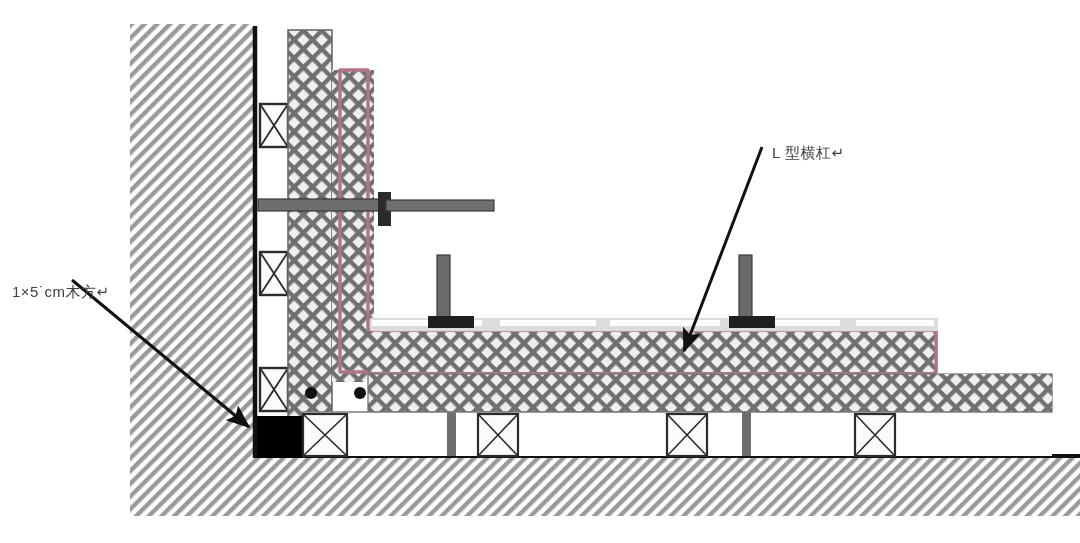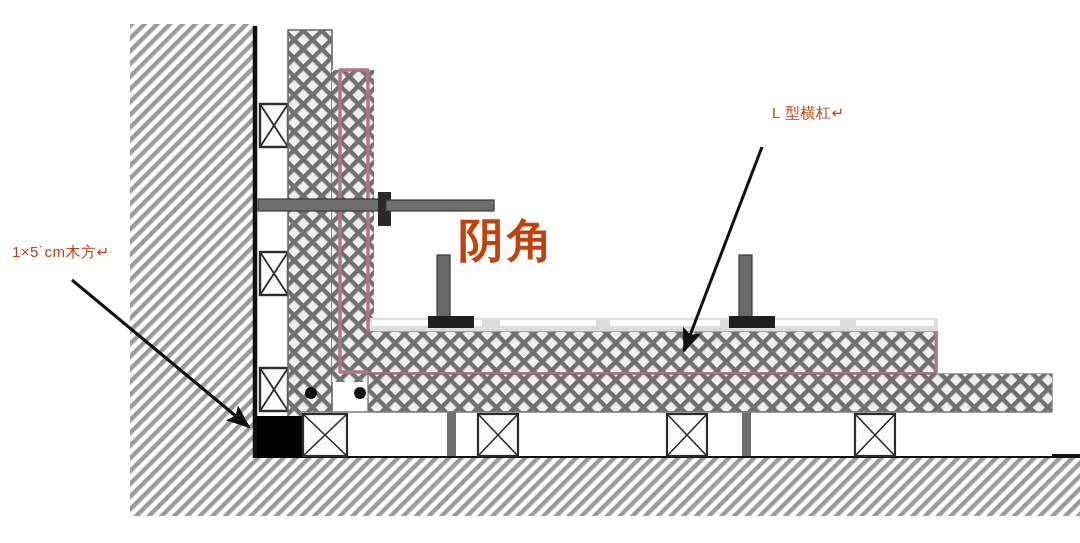--- a/index.html
+++ b/index.html
@@ -1,20 +1,20 @@
 <!DOCTYPE html>
 <html><head>
 <meta charset="utf-8">
 <style>
   html,body{margin:0;padding:0;background:#ffffff;}
   body{width:1080px;height:543px;overflow:hidden;
        font-family:"Liberation Sans","DejaVu Sans",sans-serif;}
   #stage{position:relative;width:1080px;height:543px;background:#fff;}
   svg{display:block;}
-  .lbl{position:absolute;white-space:nowrap;color:#c2410c;}
+  .lbl{position:absolute;white-space:nowrap;color:#404040;margin-top:40px;}
   .lbl-small{font-size:15px;letter-spacing:.5px;}
   .lbl-big{font-size:46px;font-weight:600;letter-spacing:3px;}
 </style>
 </head>
 <body>
 
 <div id="stage">
 
   <svg width="1080" height="543" viewBox="0 0 1080 543">
     <defs>
@@ -148,15 +148,14 @@
     <g>
       <line x1="72" y1="280" x2="249" y2="427" stroke="#111" stroke-width="3" marker-end="url(#arrowhead)"></line>
       <line x1="762" y1="147" x2="684" y2="351" stroke="#111" stroke-width="3" marker-end="url(#arrowhead)"></line>
     </g>
   </svg>
 
   <div class="lbl lbl-small" style="left:12px;top:243px;">1×5˙cm木方↵</div>
 
   <div class="lbl lbl-small" style="left:772px;top:104px;">L 型横杠↵</div>
 
-  <div class="lbl lbl-big" style="left:458px;top:210px;">阴角</div>
 
 </div>
 
 </body></html>

